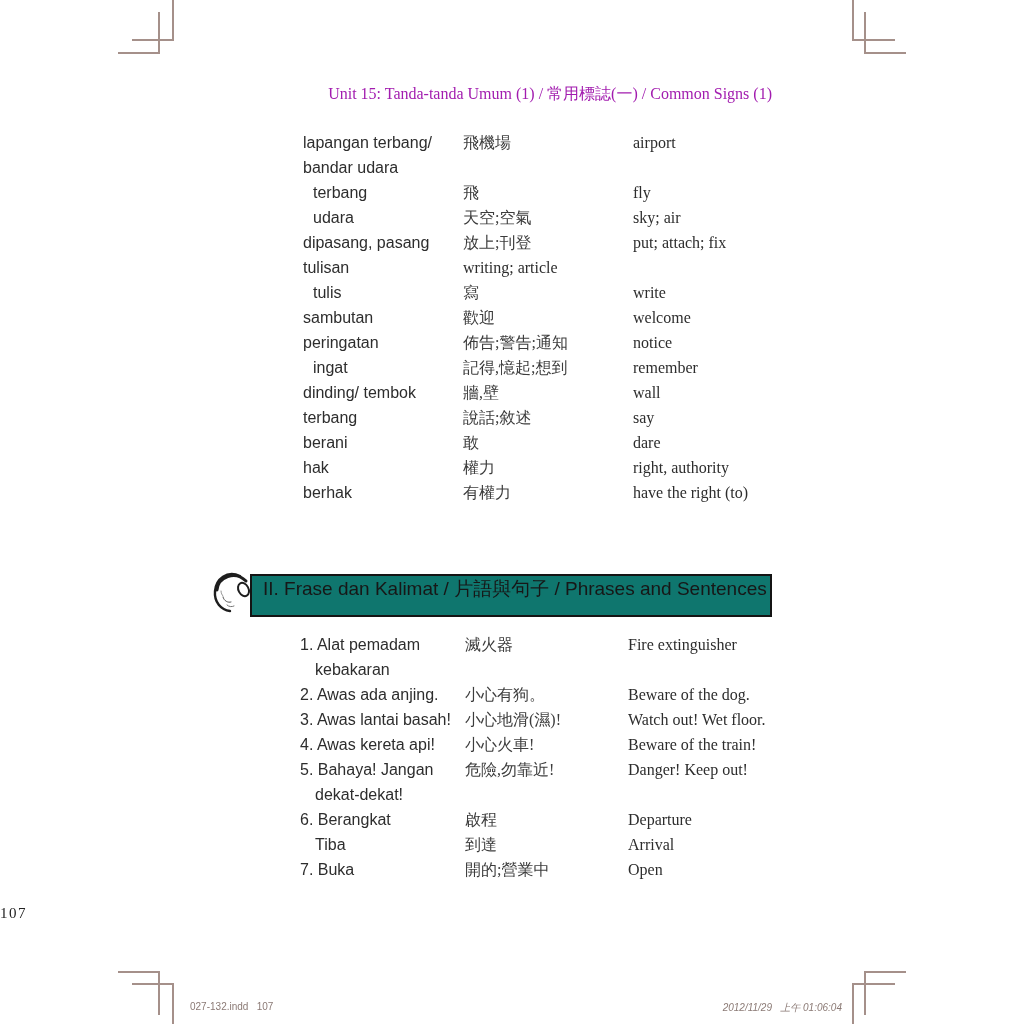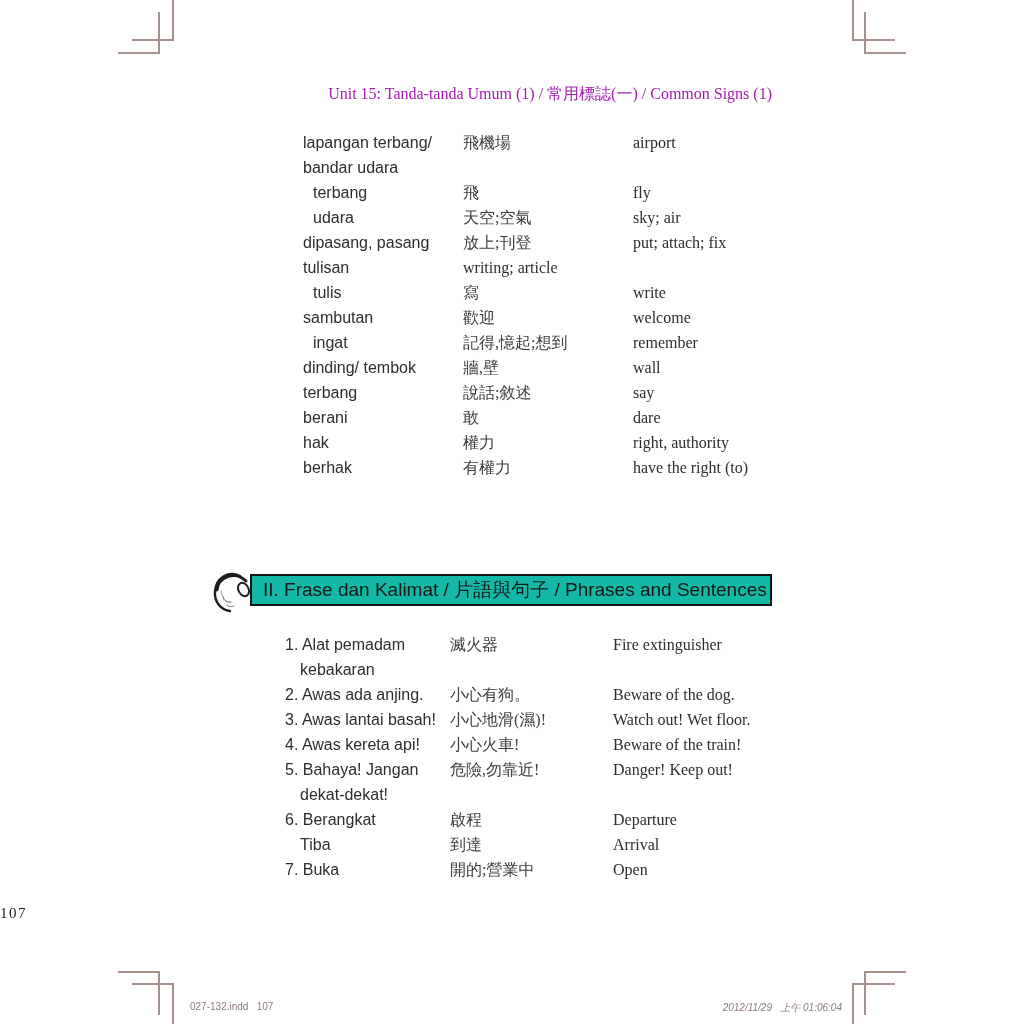--- a/index.html
+++ b/index.html
@@ -25,27 +25,27 @@
   
   .vocab{position:absolute;left:283px;top:130px;width:489px;margin-left:20px;}
   .vrow{display:grid;grid-template-columns:160px 170px 1fr;}
   .cell{font-size:16px;line-height:25px;}
   .indo{font-family:"Liberation Sans",sans-serif;color:#2d2d2d;}
   .zh{font-family:"Liberation Serif","DejaVu Serif",serif;color:#3c3c3c;}
   .en{font-family:"Liberation Serif",serif;color:#2d2d2d;}
   .ind{padding-left:10px;}
   
   .section-box{
-    position:absolute;left:250px;top:574px;width:522px;height:32px;box-sizing:border-box;
-    background:#14b8a6;border:2px solid #141414;display:flex;align-items:center;
+    position:absolute;left:250px;top:574px;width:522px;height:43px;box-sizing:border-box;
+    background:#0f766e;border:2px solid #141414;display:flex;align-items:flex-start;
     padding-left:11px;font-size:19px;color:#171717;font-family:"Liberation Sans",sans-serif;
   }
   .listen-icon{position:absolute;left:209px;top:569px;width:44px;height:47px;}
   
-  .phrases{position:absolute;left:285px;top:632px;width:487px;}
+  .phrases{position:absolute;left:300px;top:632px;width:487px;}
   .prow{display:grid;grid-template-columns:165px 163px 1fr;}
   .wrap2{padding-left:15px;}
   .subrow{padding-left:15px;}
   
   .pagenum{
     position:absolute;top:905px;left:0;width:1024px;text-align:left;
     font-family:"Liberation Serif",serif;font-size:15px;letter-spacing:1.5px;color:#222;
   }
   .slug{position:absolute;top:1001px;font-size:10px;color:#8b7a75;white-space:pre;font-family:"Liberation Sans",sans-serif;}
   .slug-left{left:190px;}
@@ -95,20 +95,25 @@
   </div>
   <div class="vrow">
     <div class="cell indo ind">tulis</div>
     <div class="cell zh">寫</div>
     <div class="cell en">write</div>
   </div>
   <div class="vrow">
     <div class="cell indo">sambutan</div>
     <div class="cell zh">歡迎</div>
     <div class="cell en">welcome</div>
+  </div>
+  <div class="vrow">
+    <div class="cell indo">peringatan</div>
+    <div class="cell zh">佈告;警告;通知</div>
+    <div class="cell en">notice</div>
   </div>
   <div class="vrow">
     <div class="cell indo ind">ingat</div>
     <div class="cell zh">記得,憶起;想到</div>
     <div class="cell en">remember</div>
   </div>
   <div class="vrow">
     <div class="cell indo">dinding/ tembok</div>
     <div class="cell zh">牆,壁</div>
     <div class="cell en">wall</div>

